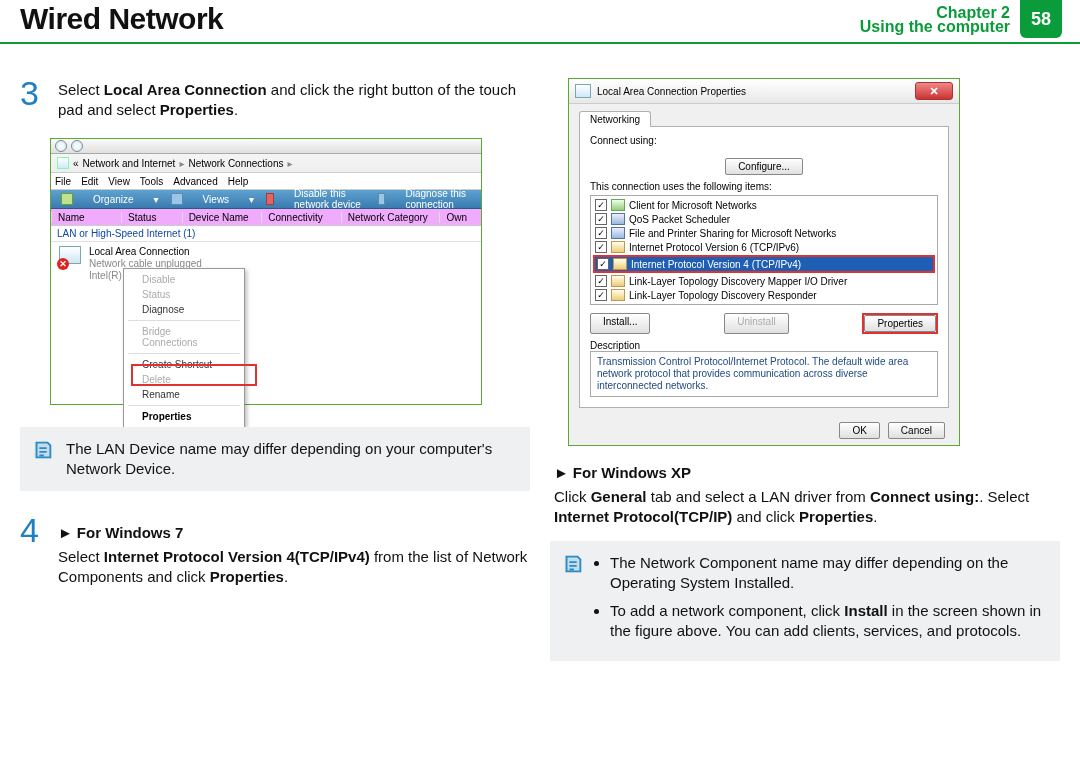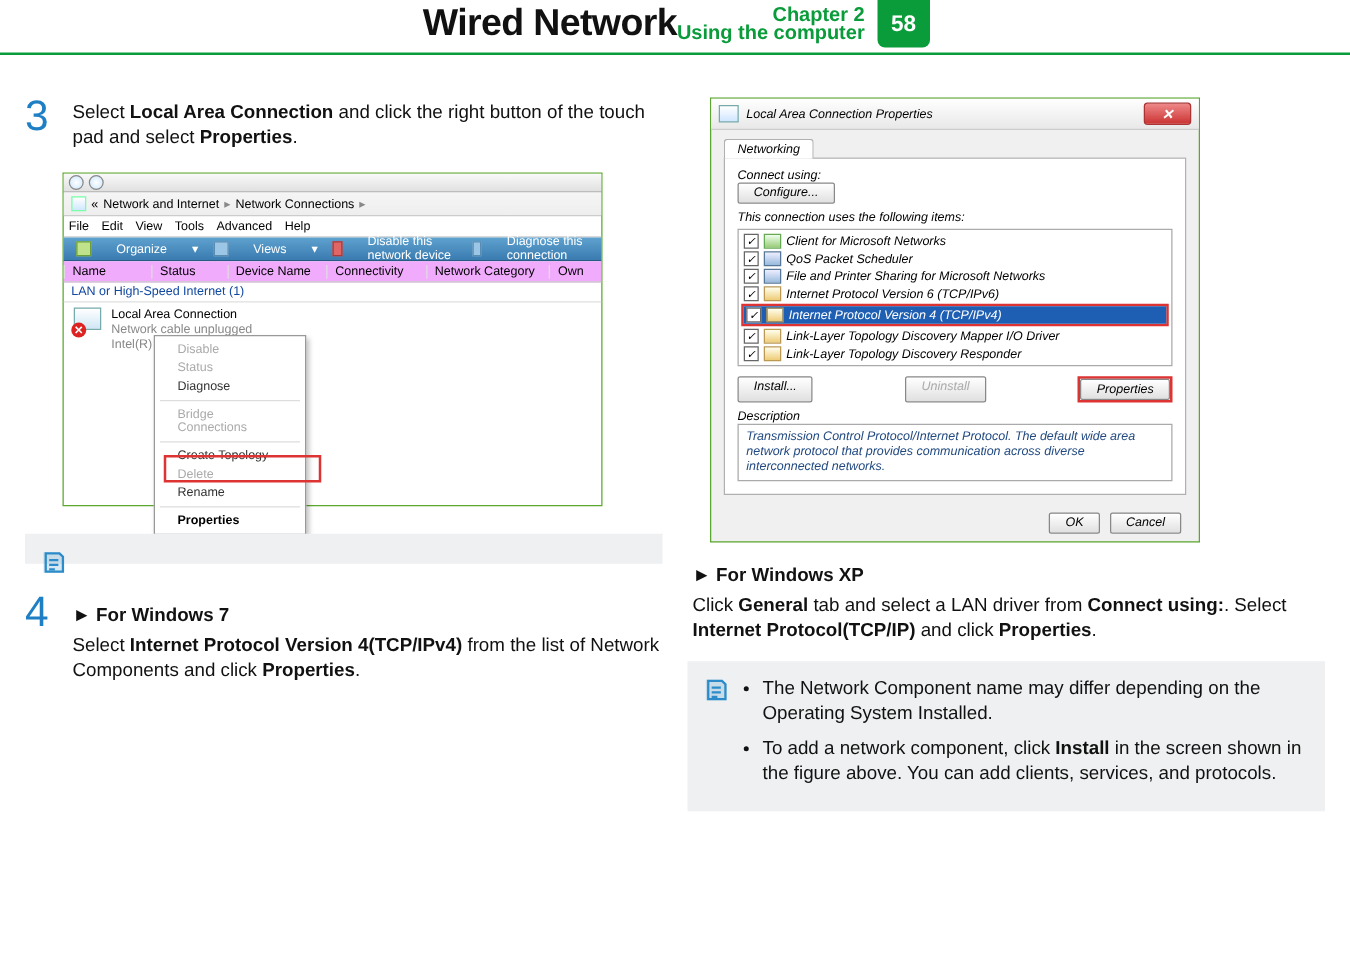--- a/index.html
+++ b/index.html
@@ -6,21 +6,21 @@
     margin: 0;
     font-family: "Segoe UI", "Myriad Pro", Arial, sans-serif;
     color: #111;
     width: 1080px;
     height: 766px;
     background: #fff;
     position: relative;
   }
   .header {
     display: flex;
-    justify-content: center;
+    justify-content: space-between;
     align-items: flex-start;
     padding: 0 0 0 20px;
     height: 42px;
     border-bottom: 2px solid #0a9b3a;
   }
   .title {
     font-size: 30px;
     font-weight: 700;
     letter-spacing: -0.5px;
     margin-top: 2px;
@@ -162,21 +162,20 @@
   .arrow{font-weight:700;margin-right:4px;}
   
   .shot2-frame{
     border:1px solid #5aa82f;
     margin:0 0 18px 18px;
     width:390px;
     font-family:Tahoma,sans-serif;
     font-size:10px;color:#000;
     padding-bottom:6px;
     background:#f0f0f0;
-    font-style:italic;
   }
   .s2-title{
     height:24px;background:linear-gradient(#fff,#e8e8e8);
     display:flex;align-items:center;justify-content:space-between;
     padding:0 6px;border-bottom:1px solid #ccc;
   }
   .s2-left{display:flex;align-items:center;gap:6px;}
   .s2-ticon{width:14px;height:12px;background:linear-gradient(#fff,#cfe6ff);border:1px solid #7aa;}
   .s2-close{
     width:36px;height:16px;border:1px solid #a33;border-radius:3px;
@@ -188,21 +187,21 @@
     display:inline-block;background:#fff;border:1px solid #b0b0b0;border-bottom:none;
     padding:2px 10px;border-top-left-radius:3px;border-top-right-radius:3px;
     position:relative;top:1px;
   }
   .s2-panel{background:#fff;border:1px solid #b0b0b0;padding:8px 10px 10px 10px;}
   .s2-field{
     border:1px solid #aaa;height:20px;display:flex;align-items:center;
     padding:0 6px;gap:6px;margin-bottom:4px;
   }
   .s2-fieldicon{width:14px;height:12px;background:linear-gradient(#cef,#9cd);border:1px solid #7a9;}
-  .s2-cfg{text-align:left;margin-bottom:6px;}
+  .s2-cfg{text-align:center;margin-bottom:6px;margin-top:12px;}
   .wbtn{
     display:inline-block;border:1px solid #888;border-radius:2px;
     background:linear-gradient(#fff,#e0e0e0);padding:2px 12px;
   }
   .wbtn.dim{color:#aaa;}
   .s2-list{border:1px solid #aaa;padding:2px 2px;}
   .s2-row{display:flex;align-items:center;gap:4px;padding:1px 2px;}
   .cb{width:10px;height:10px;border:1px solid #666;display:flex;align-items:center;justify-content:center;font-size:9px;line-height:9px;}
   .ic-g{width:12px;height:10px;background:linear-gradient(#efe,#9c7);border:1px solid #6a5;}
   .ic-b{width:12px;height:10px;background:linear-gradient(#eef,#9bd);border:1px solid #579;}
@@ -303,36 +302,37 @@
             <div style="color:#888">Intel(R) PRO/100</div>
           </div>
         </div>
         <div class="s1-ctx">
           <div class="dim">Disable</div>
           <div class="dim">Status</div>
           <div>Diagnose</div>
           <div class="sep"></div>
           <div class="dim">Bridge Connections</div>
           <div class="sep"></div>
-          <div>Create Topology</div>
+          <div>Create Shortcut</div>
           <div class="dim">Delete</div>
           <div>Rename</div>
           <div class="sep"></div>
           <div class="sel">Properties</div>
         </div>
         <div class="propbox"></div>
       </div>
     </div>
 
     <div class="note">
       <svg class="note-icon" viewBox="0 0 24 24">
           <path fill="#2c8cc9" d="M3 3h14l4 4v14H3z" opacity="0.2"></path>
           <path fill="none" stroke="#2c8cc9" stroke-width="2" d="M5 4h12l3 3v13H5z"></path>
           <path stroke="#2c8cc9" stroke-width="2" d="M8 10h8M8 14h8M8 18h5"></path>
         </svg>
+      <span>The LAN Device name may differ depending on your computer's Network Device.</span>
     </div>
 
     <div class="step">
       <div class="stepnum">4</div>
       <div class="steptext">
         <div class="subhead"><span class="arrow">►</span><span>For Windows 7</span></div>
         <span>Select </span><b>Internet Protocol Version 4(TCP/IPv4)</b><span> from the list of Network Components and click </span><b>Properties</b><span>.</span>
       </div>
     </div>
 

